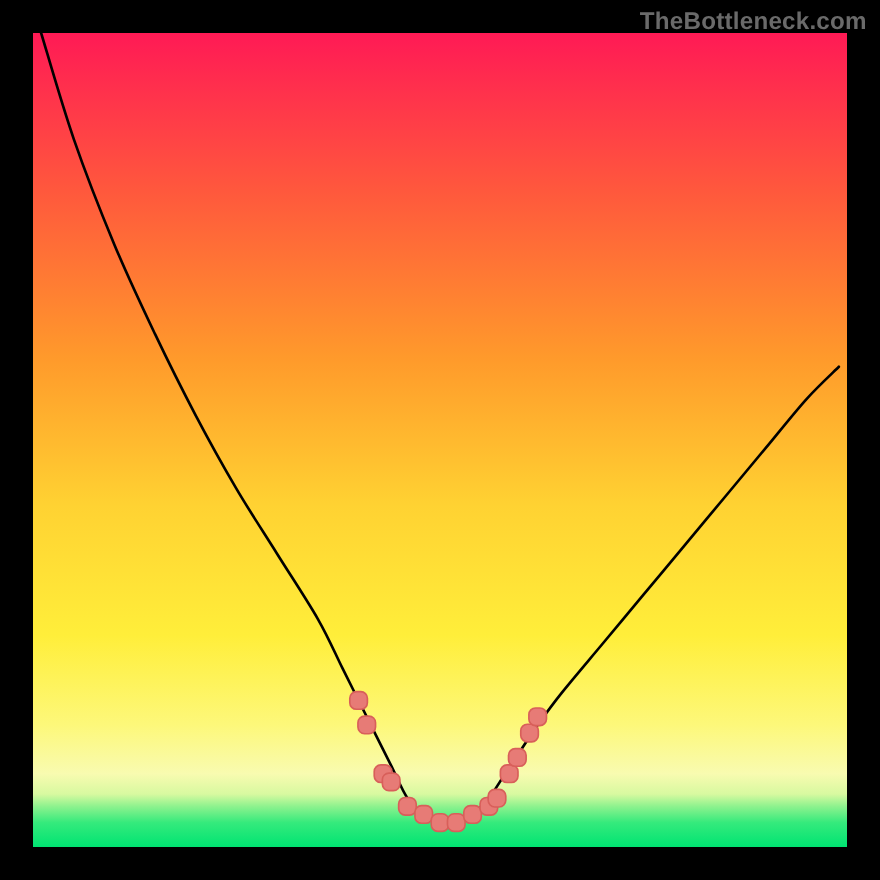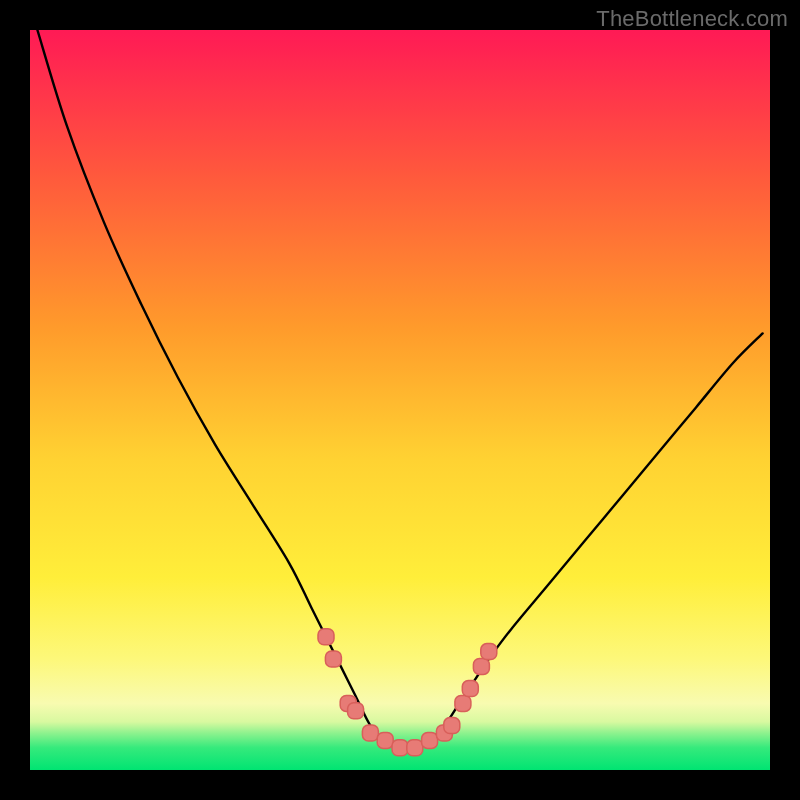--- a/index.html
+++ b/index.html
@@ -10,21 +10,21 @@
     height: 800px;
     background: #000;
   }
   .watermark {
     position: absolute;
     top: 6px;
     right: 12px;
     color: #6a6a6a;
     font-family: Arial, Helvetica, sans-serif;
     font-size: 22px;
-    font-weight: 400;
+    font-weight: 700;
     letter-spacing: 0.2px;
     z-index: 10;
   }
   .plot-outer {
     position: absolute;
     left: 30px;
     top: 30px;
     width: 740px;
     height: 740px;
   }

